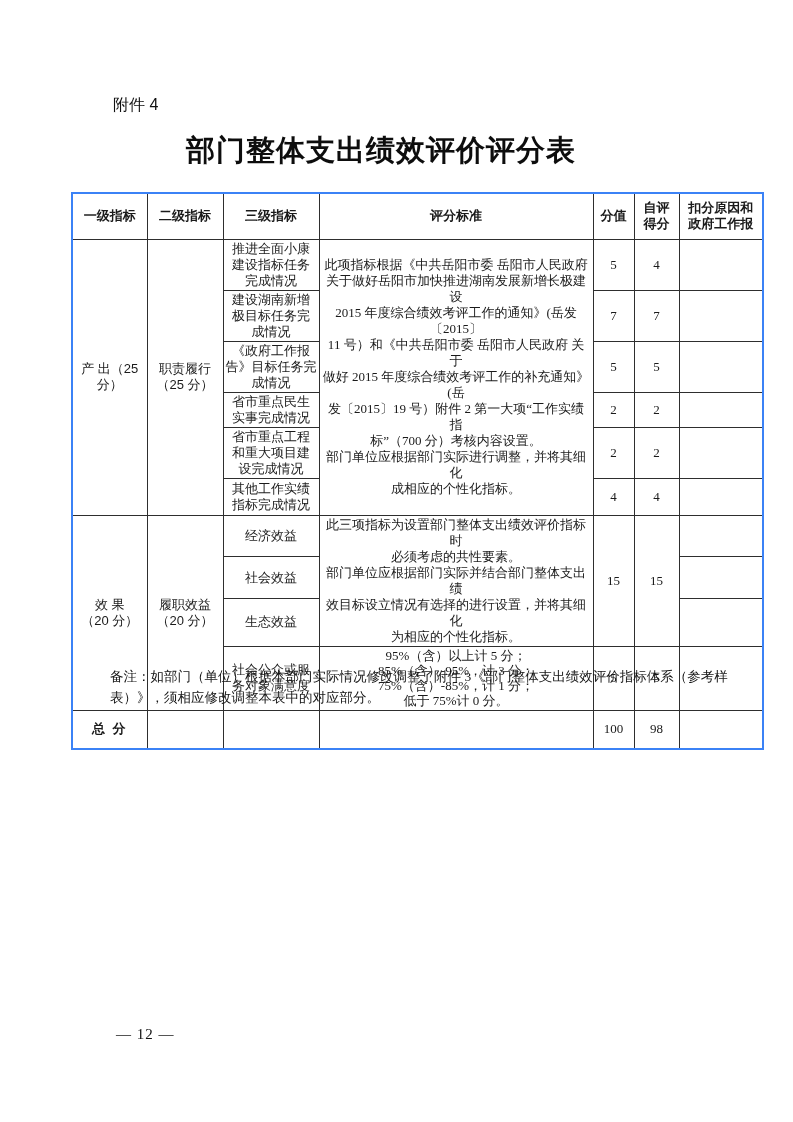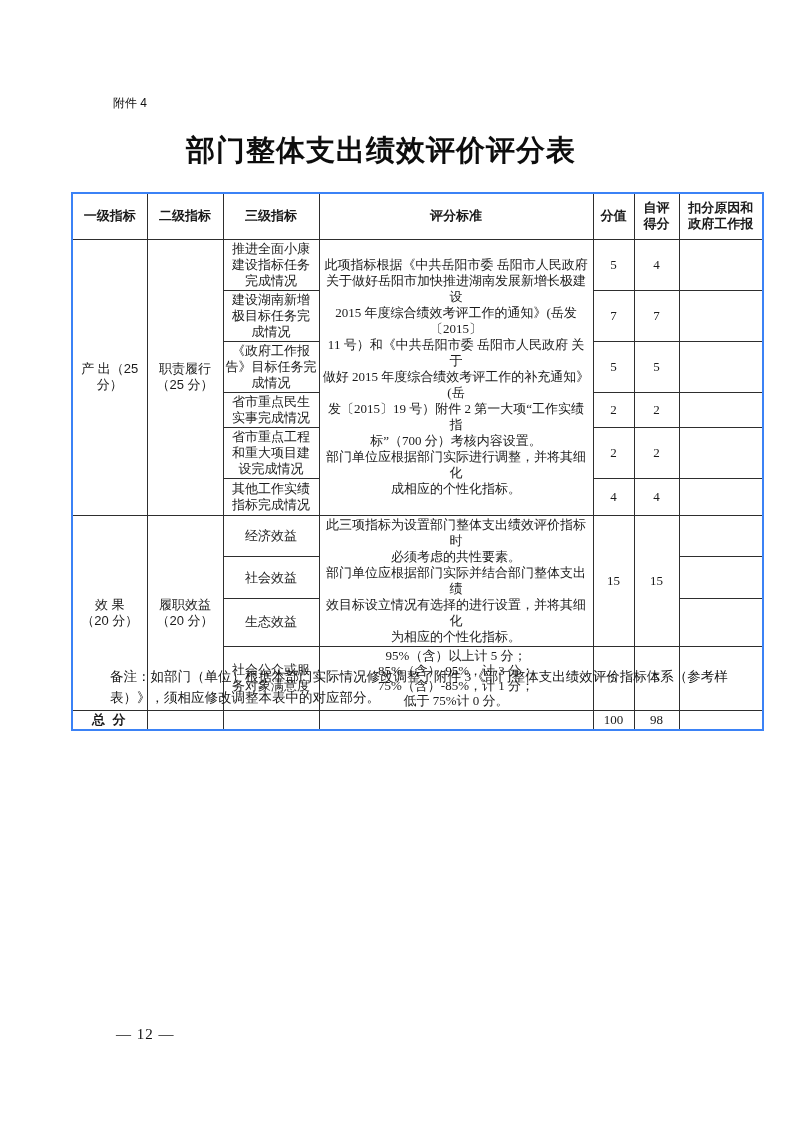--- a/index.html
+++ b/index.html
@@ -6,21 +6,21 @@
   body{
     width:793px;height:1122px;
     background:#ffffff;
     position:relative;
     font-family:"Liberation Serif","DejaVu Serif",serif;
     color:#1a1a1a;
     overflow:hidden;
   }
   .attachment{
     position:absolute;left:113px;top:95px;
-    font-size:12px;
+    font-size:16px;
     font-family:"Liberation Sans","DejaVu Sans",sans-serif;
     color:#111;
   }
   .doc-title{
     position:absolute;left:0;top:131px;width:762px;
     text-align:center;
     font-size:29px;font-weight:bold;letter-spacing:1px;
     color:#0d0d0d;
   }
   .score-table-wrap{
@@ -202,21 +202,21 @@
 务对象满意度</td>
     <td class="criteria small">95%（含）以上计 5 分；
 85%（含）-95%，计 3 分；
 75%（含）-85%，计 1 分；
 低于 75%计 0 分。</td>
     <td class="num">5</td>
     <td class="num">5</td>
     <td></td>
   </tr>
 
-  <tr style="height:19px">
+  <tr style="height:39px">
     <td class="total-label">总 分</td>
     <td></td>
     <td></td>
     <td></td>
     <td class="num total-num">100</td>
     <td class="num total-num">98</td>
     <td></td>
   </tr>
 </tbody>
     </table>

